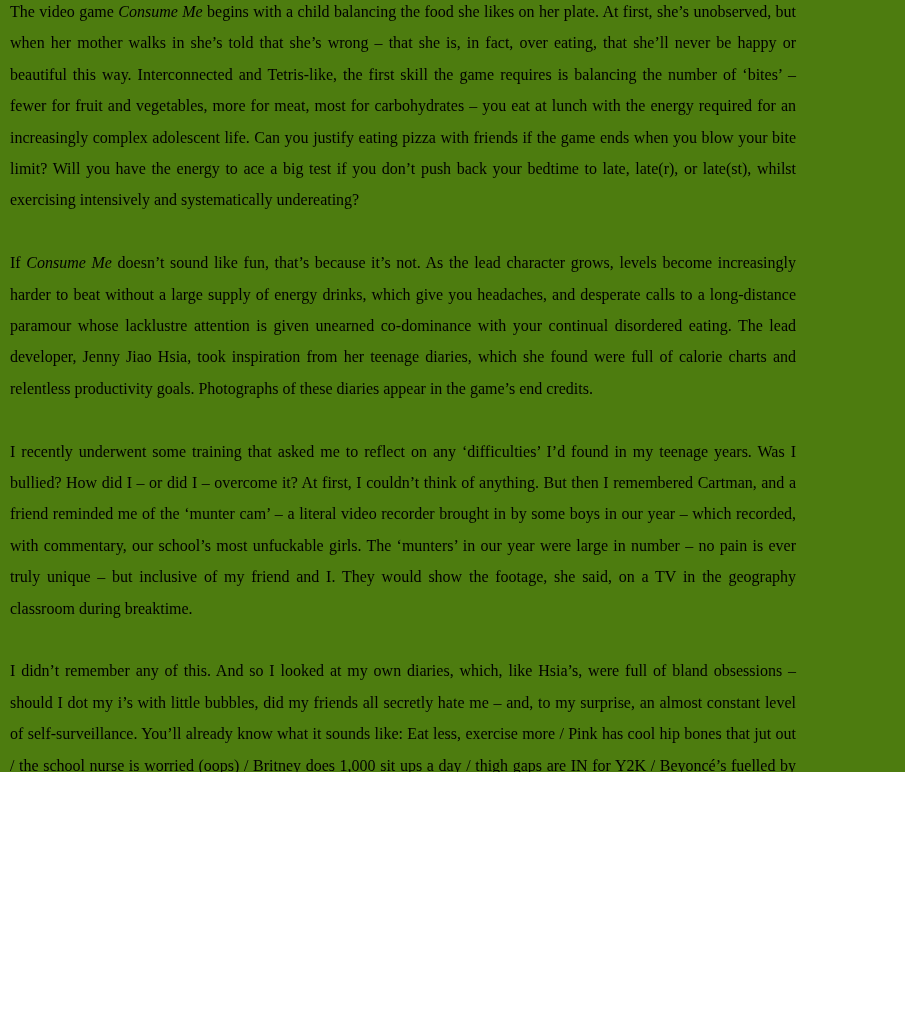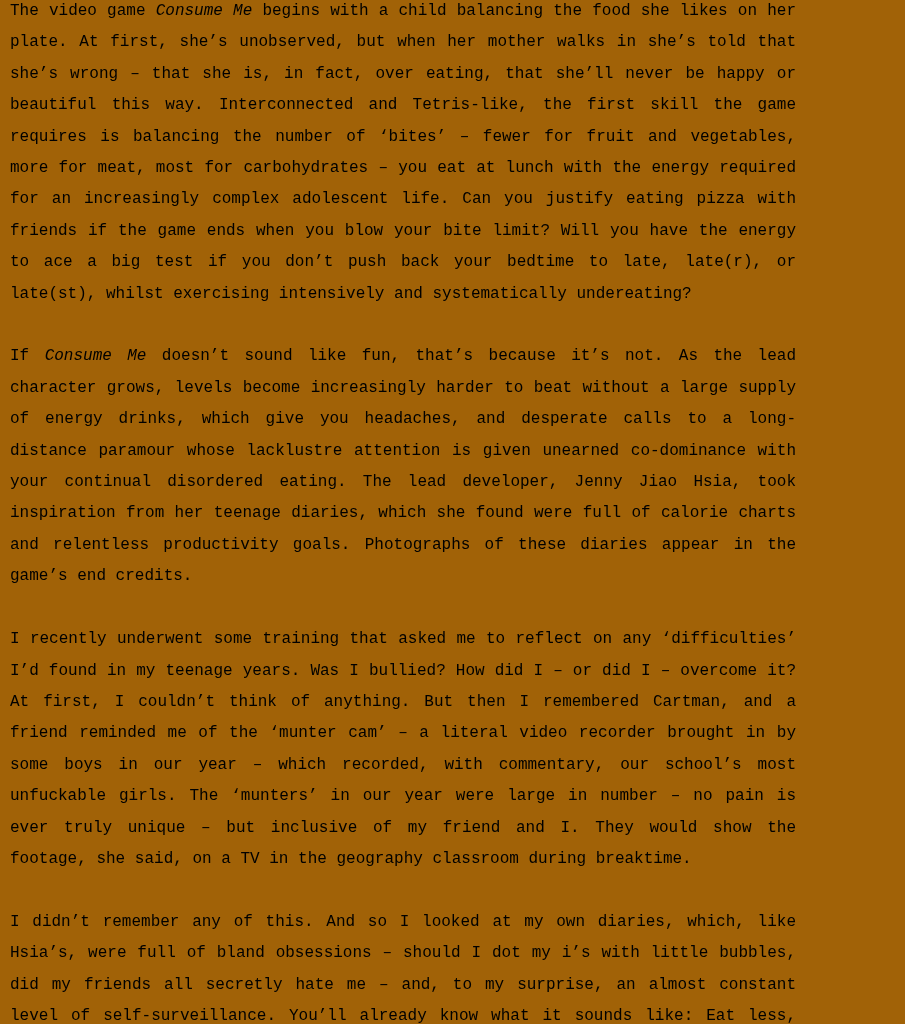--- a/index.html
+++ b/index.html
@@ -3,24 +3,24 @@
 <meta charset="utf-8">
 <style>
   html, body {
     margin: 0;
     padding: 0;
     background: #ffffff;
   }
   .page {
     position: relative;
     width: 905px;
-    height: 1024px;
-    background: #a16207;
+    height: 772px;
+    background: #4d7c0f;
     overflow: hidden;
-    font-family: Liberation Mono, monospace;
+    font-family: Liberation Serif, serif;
   }
   .article {
     position: absolute;
     left: 10px;
     top: -4px;
     width: 786px;
     font-size: 16px;
     line-height: 31.4px;
     color: #000000;
     text-align: justify;

